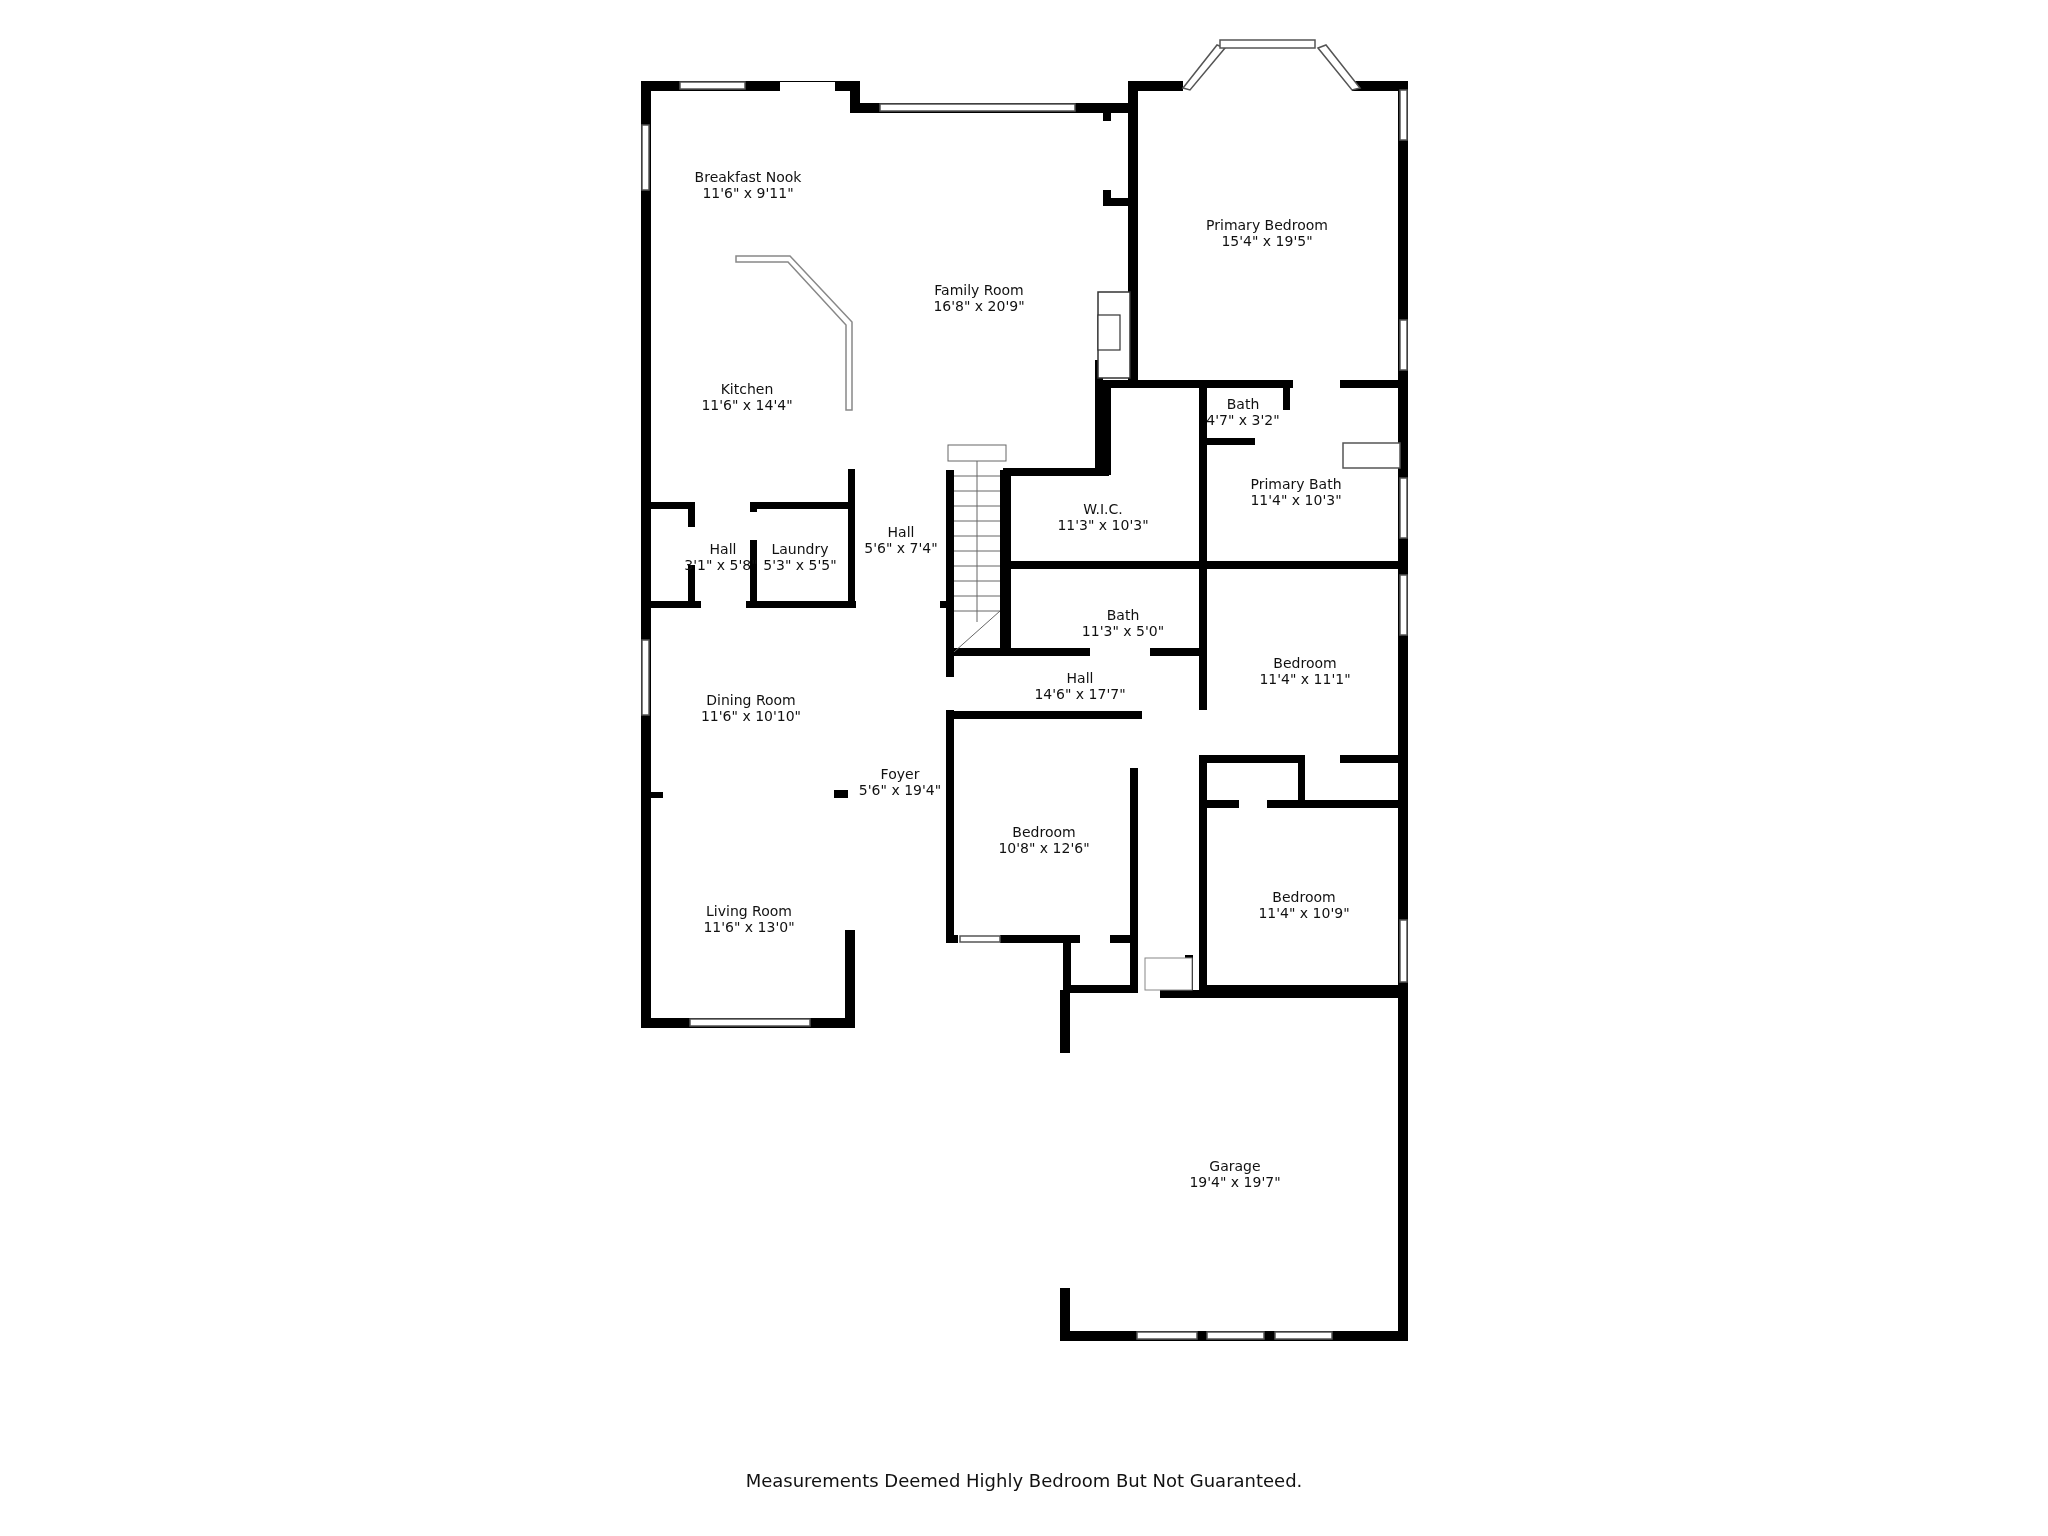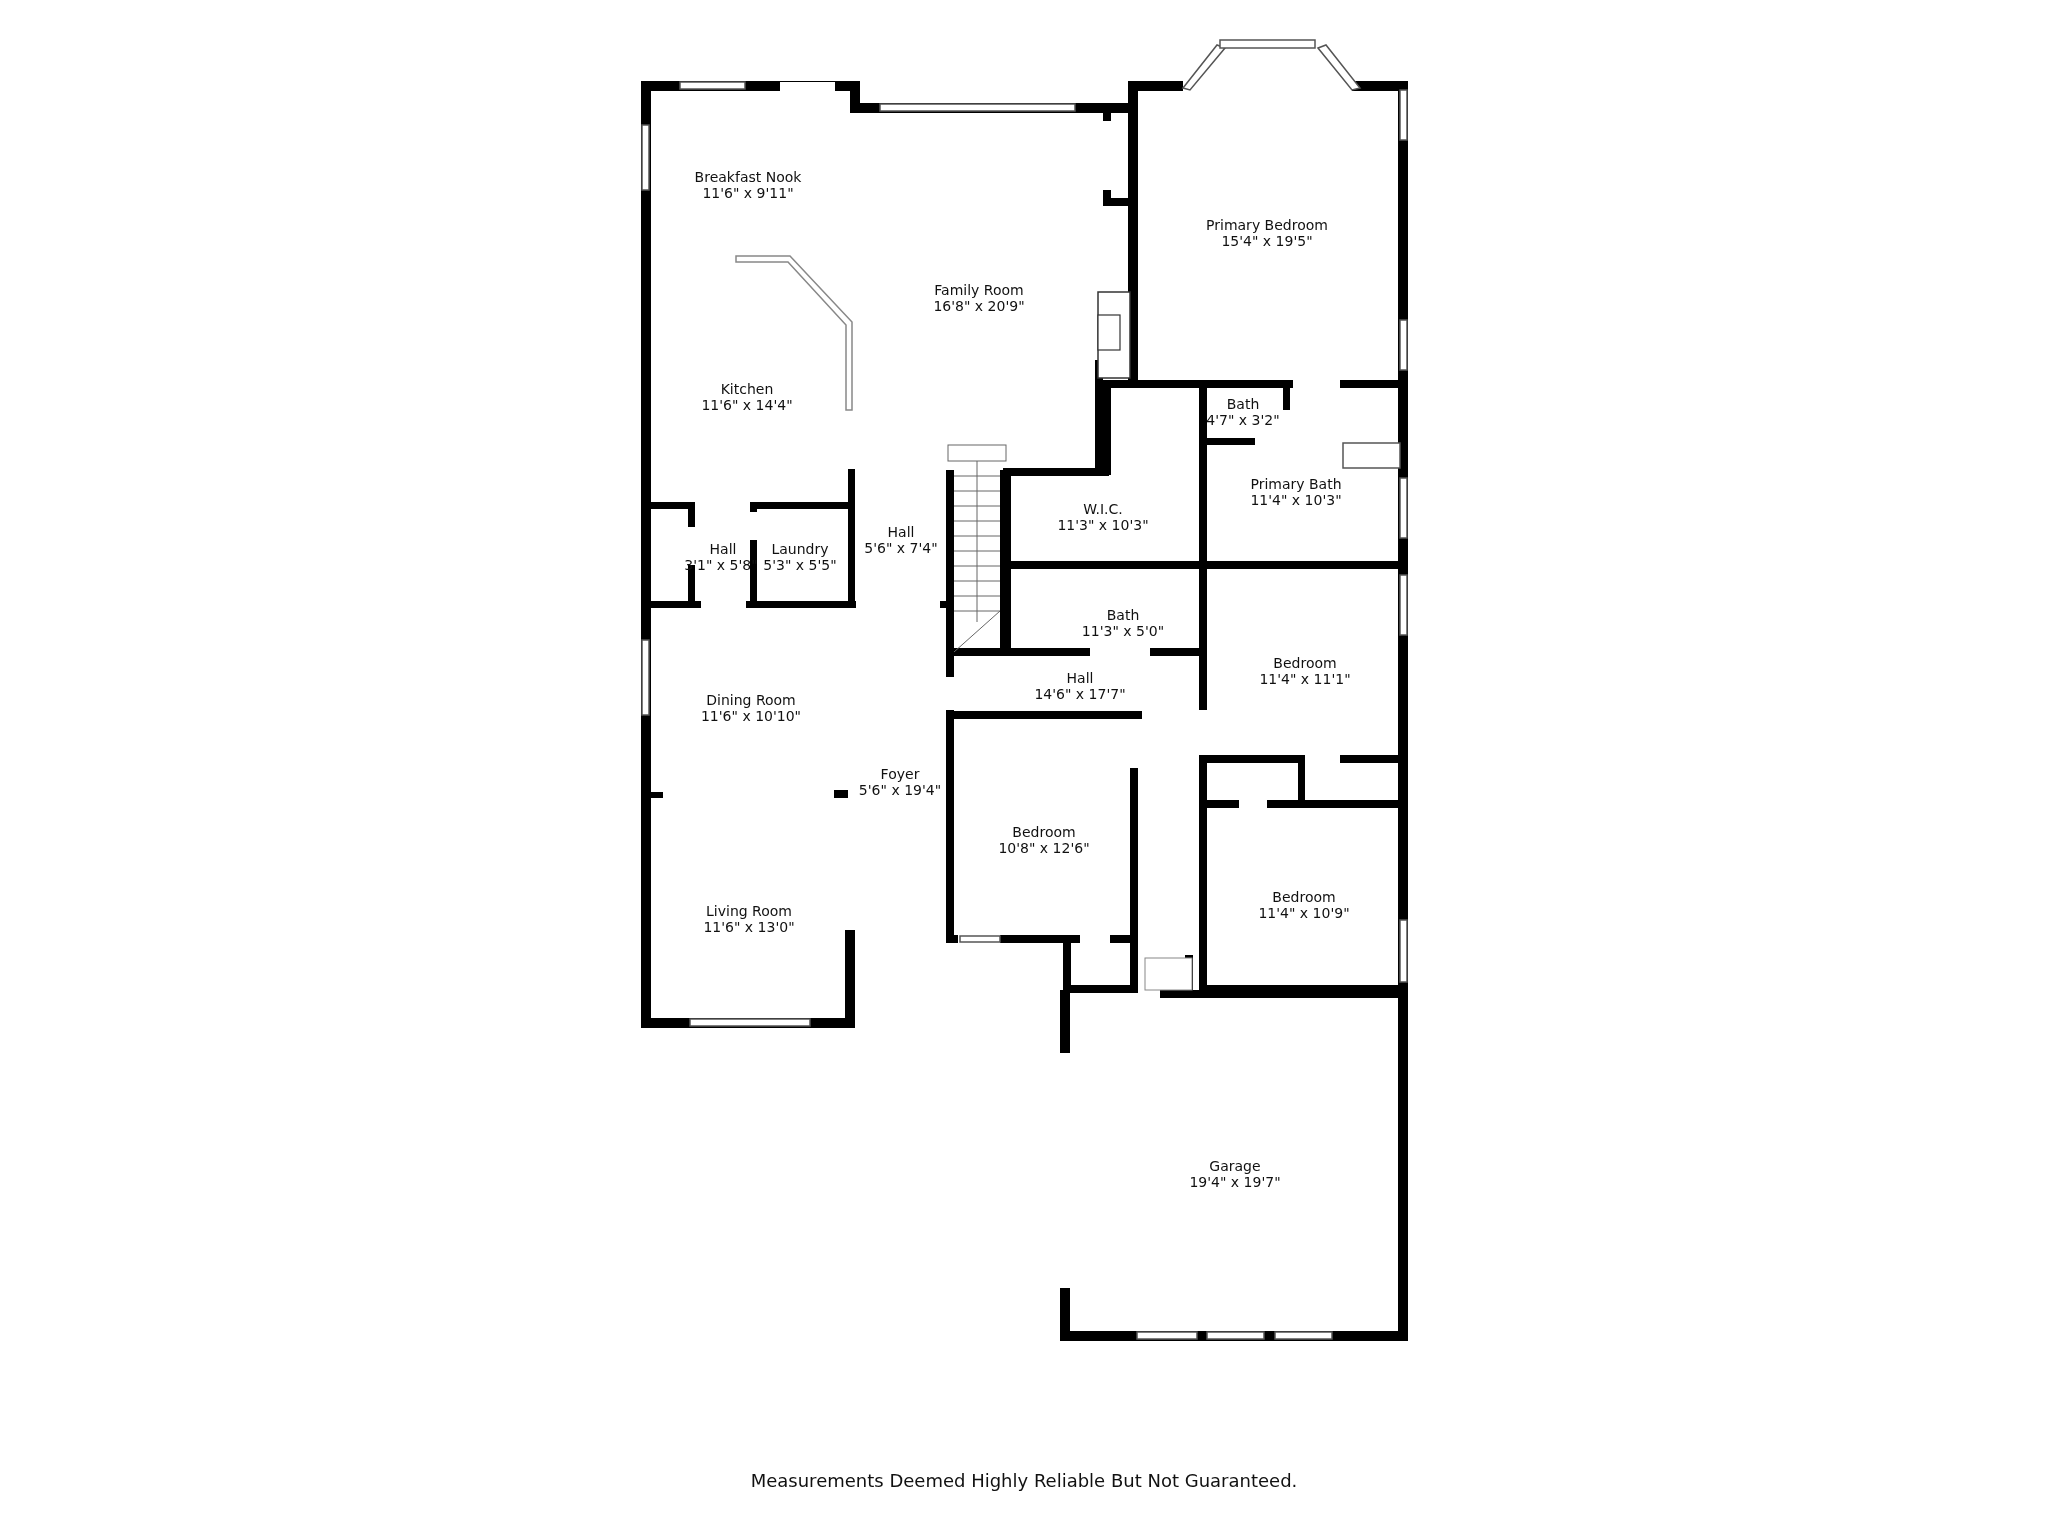--- a/index.html
+++ b/index.html
@@ -228,13 +228,13 @@
         <text class="room-name" x="749" y="916">Living Room</text>
         <text class="room-dim" x="749" y="932">11'6" x 13'0"</text>
       </g>
     <g>
         <text class="room-name" x="1235" y="1171">Garage</text>
         <text class="room-dim" x="1235" y="1187">19'4" x 19'7"</text>
       </g>
   </g>
 </svg>
 
-<div class="footer">Measurements Deemed Highly Reliable But Not Guaranteed.</div>
+<div class="footer">Measurements Deemed Highly Bedroom But Not Guaranteed.</div>
 
 </body></html>

